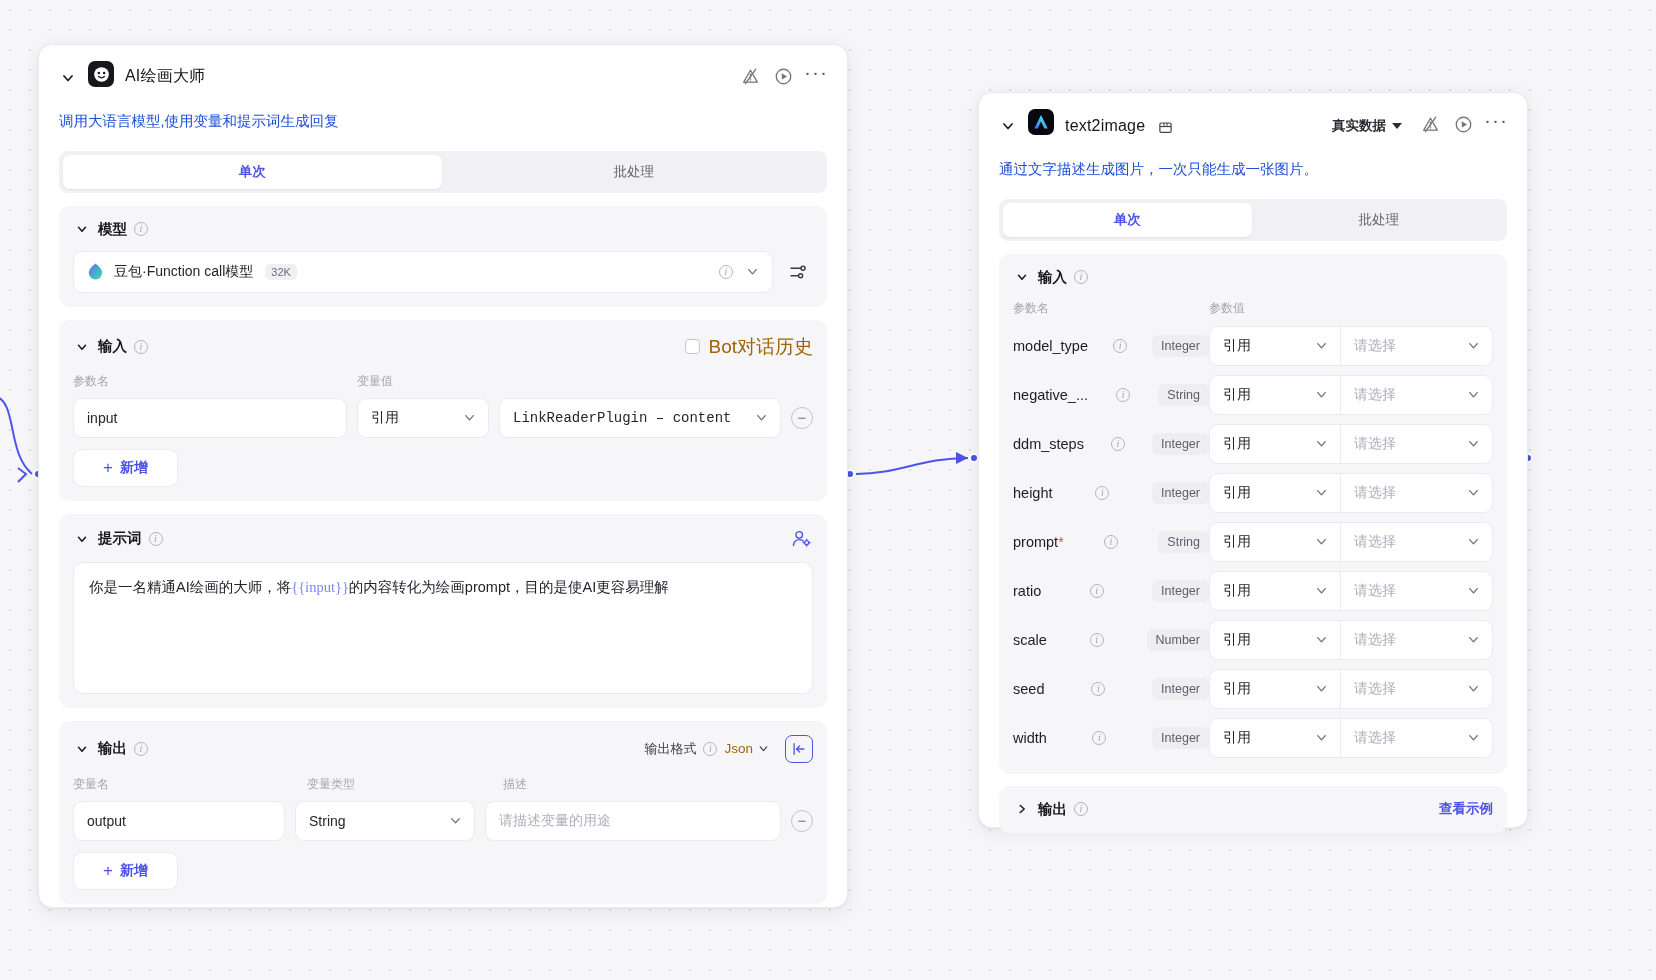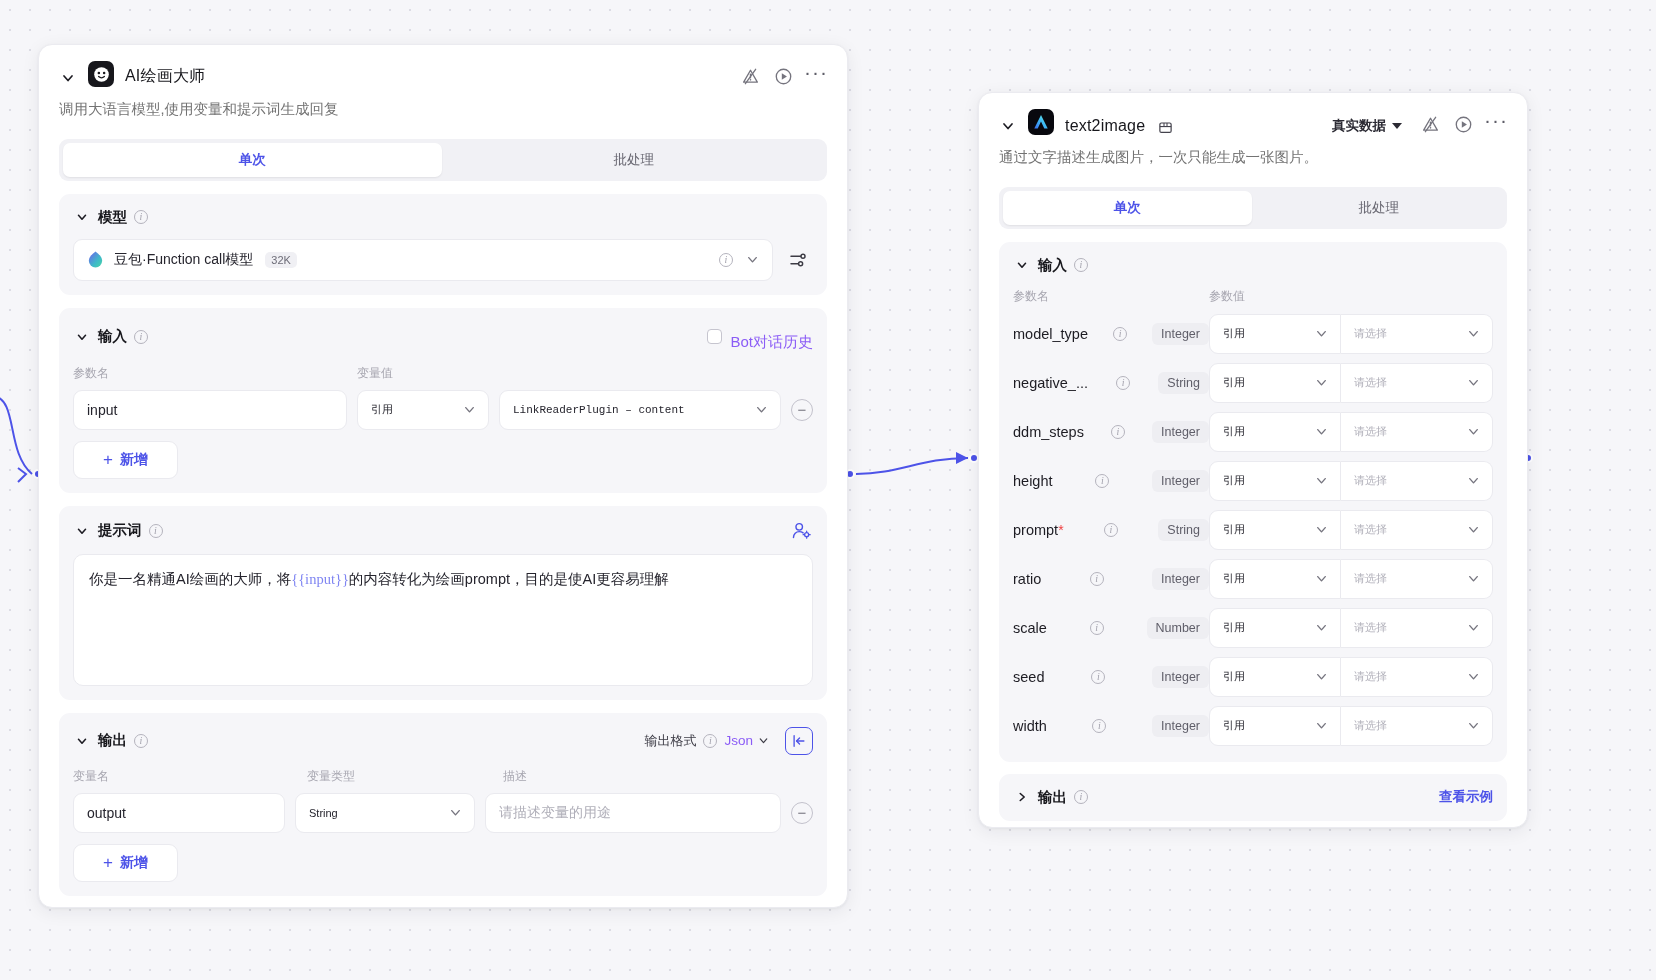--- a/index.html
+++ b/index.html
@@ -51,21 +51,21 @@
   .realdata {
     display: flex; align-items: center; gap: 6px;
     font-size: 13.5px; color: #2b2a33; font-weight: 700; cursor: pointer;
     margin-right: 6px;
   }
   .caret-dn { width: 0; height: 0; border-left: 5px solid transparent; border-right: 5px solid transparent; border-top: 6px solid #2b2a33; }
 
   .hicon { width: 22px; height: 22px; color: #75747e; cursor: pointer; display: flex; align-items: center; justify-content: center; }
   .hicon.dots { font-size: 21px; line-height: 8px; letter-spacing: 1px; color: #5e5d68; padding-bottom: 8px; }
 
-  .node-desc { font-size: 14.5px; color: #737373; margin-top: 13px; line-height: 1.35; }
+  .node-desc { font-size: 14.5px; color: #1d4ed8; margin-top: 25px; line-height: 1.35; }
 
   
   .tabs {
     margin: 19px 20px 0 20px;
     background: #f1f1f5;
     border-radius: 9px;
     padding: 4px;
     display: flex;
     gap: 3px;
   }
@@ -106,36 +106,36 @@
   }
   .model-right { margin-left: auto; display: flex; align-items: center; gap: 12px; }
   .slider-btn {
     width: 30px; height: 30px; border-radius: 8px; display: flex;
     align-items: center; justify-content: center; color: #3c3b45; cursor: pointer;
   }
 
   
   .cbox-wrap { display: flex; align-items: center; gap: 8px; cursor: pointer; }
   .cbox { width: 15px; height: 15px; border: 1.4px solid #c6c5cf; border-radius: 4px; background: #fff; }
-  .cbox-label { font-size: 15px; color: #8b5cf6; margin-top: 11px; }
+  .cbox-label { font-size: 19px; color: #a16207; }
 
   
   .col-labels { display: flex; margin-top: 13px; }
   .col-lab { font-size: 12px; color: #a7a6b0; }
 
   
   .frow { display: flex; align-items: center; gap: 10px; margin-top: 8px; }
   .fld {
     height: 40px; background: #fff; border: 1px solid #eaeaef; border-radius: 9px;
     display: flex; align-items: center; padding: 0 13px; font-size: 14px; color: #25242d;
   }
   .fld.ph { color: #b0afb9; }
   .sel {
     height: 40px; background: #fff; border: 1px solid #eaeaef; border-radius: 9px;
-    display: flex; align-items: center; padding: 0 11px 0 13px; font-size: 11px; color: #25242d; cursor: pointer;
+    display: flex; align-items: center; padding: 0 11px 0 13px; font-size: 14px; color: #25242d; cursor: pointer;
   }
   .sel .v { flex: 1; }
   .sel.ph .v { color: #b0afb9; }
   .chev-sm { width: 15px; height: 15px; color: #76757f; flex: none; display: flex; align-items: center; }
   .minus-btn {
     width: 22px; height: 22px; border-radius: 50%; border: 1.4px solid #c3c2cc;
     color: #76757f; display: flex; align-items: center; justify-content: center;
     font-size: 15px; line-height: 0; cursor: pointer; flex: none;
   }
 
@@ -152,21 +152,21 @@
   .prompt-box {
     margin-top: 12px; background: #fff; border: 1px solid #eaeaef; border-radius: 10px;
     padding: 14px 15px; height: 132px; font-size: 14.5px; color: #25242d; line-height: 1.5;
   }
   .tok { color: #7f85f2; font-family: Liberation Serif, serif; }
   .persona-ico { width: 22px; height: 22px; color: #4d53e8; cursor: pointer; }
 
   
   .outfmt { display: flex; align-items: center; gap: 7px; }
   .outfmt .lab { font-size: 13px; color: #3d3c46; }
-  .outfmt .val { font-size: 13.5px; color: #8b5cf6; display: flex; align-items: center; gap: 4px; cursor: pointer; }
+  .outfmt .val { font-size: 13.5px; color: #a16207; display: flex; align-items: center; gap: 4px; cursor: pointer; }
   .expand-btn {
     width: 28px; height: 28px; border: 1.3px solid #4d53e8; border-radius: 7px;
     display: flex; align-items: center; justify-content: center; color: #4d53e8; cursor: pointer; margin-left: 6px;
   }
 
   
   .prow { display: flex; align-items: center; margin-top: 9px; }
   .pname-cell { width: 196px; display: flex; align-items: center; gap: 7px; flex: none; justify-content: space-between; }
   .pname { font-size: 14.5px; color: #1d1c23; white-space: nowrap; }
   .req { color: #f03f40; font-size: 14px; }

